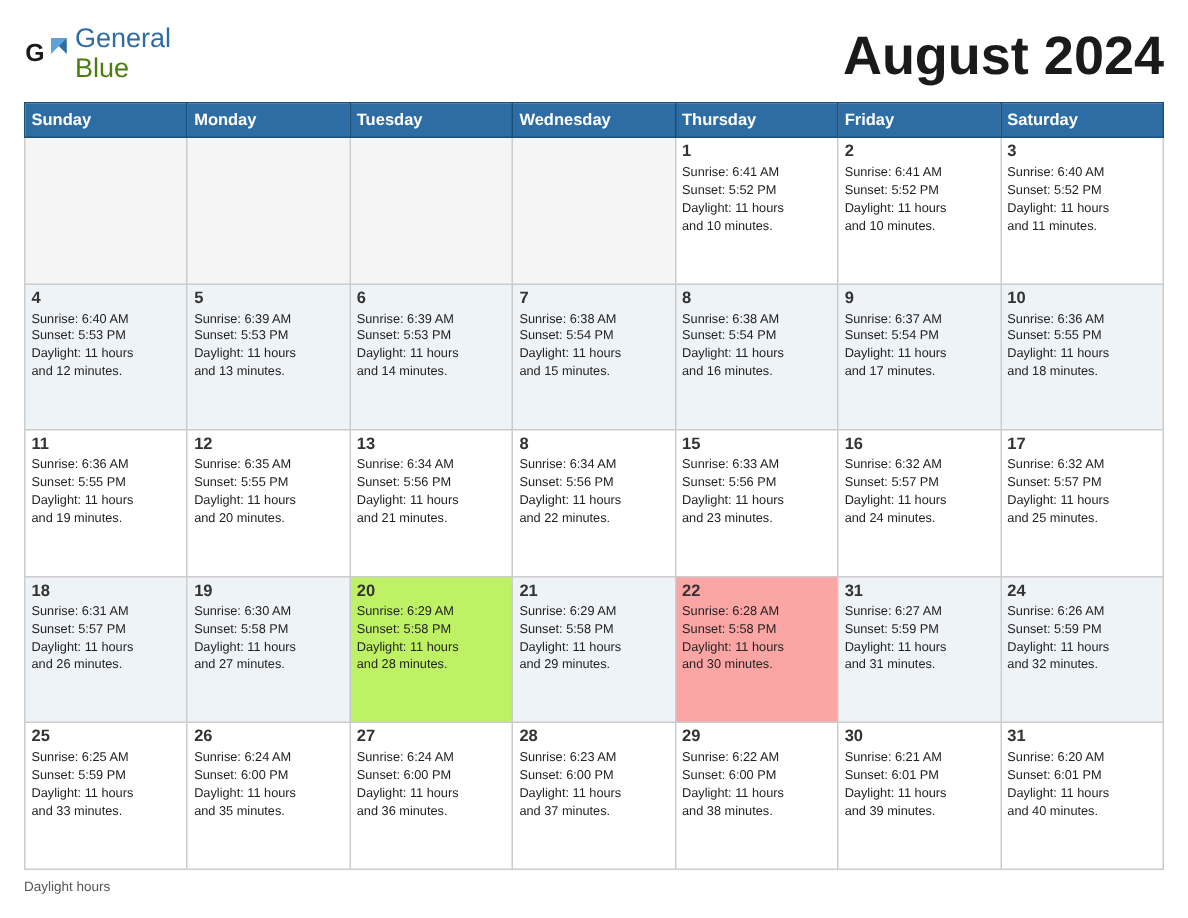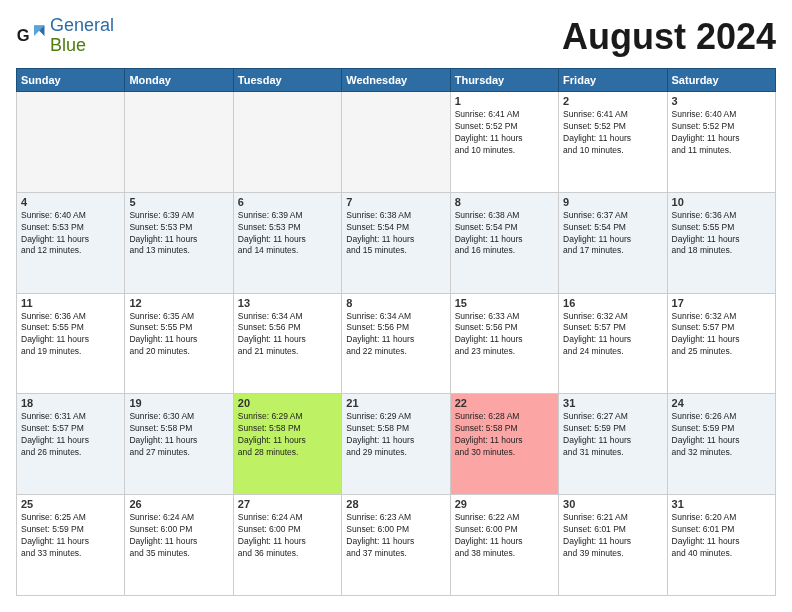--- a/index.html
+++ b/index.html
@@ -369,13 +369,16 @@
             <span class="day-number">31</span>
             <div class="day-info" style="white-space: pre-line;">Sunrise: 6:20 AM
 Sunset: 6:01 PM
 Daylight: 11 hours
 and 40 minutes.</div>
           </td>
         </tr>
       </tbody>
   </table>
 
+  <div class="footer">
+    <span>Daylight hours</span>
+  </div>
 </div>
 
 </body></html>

